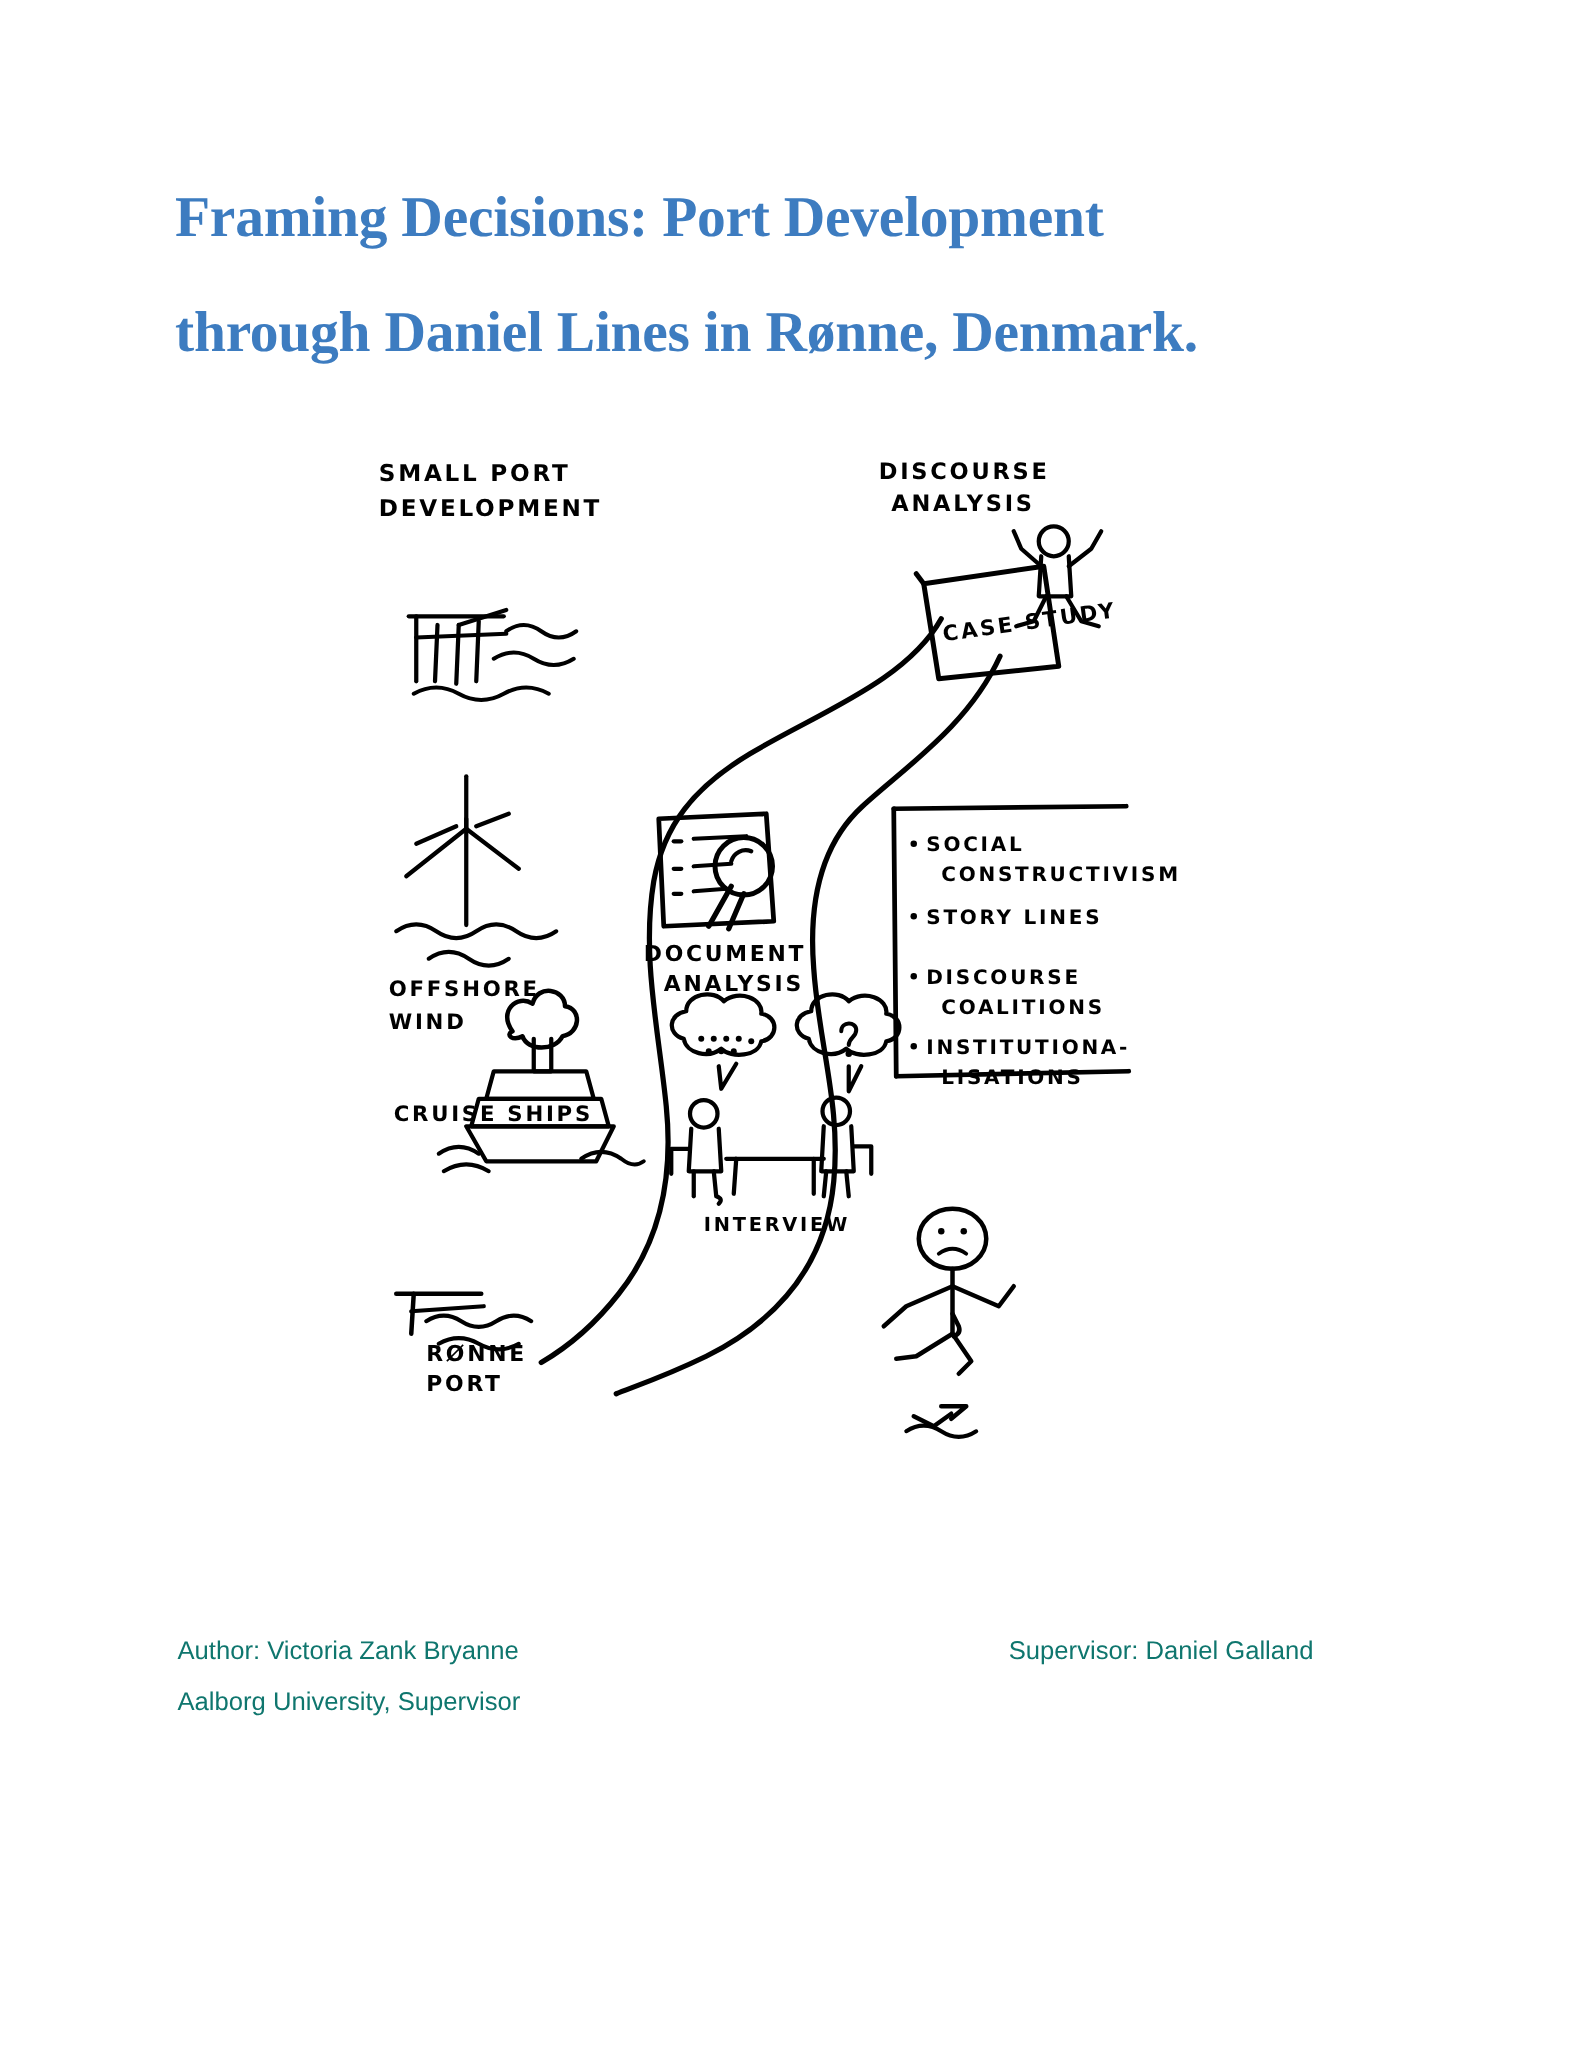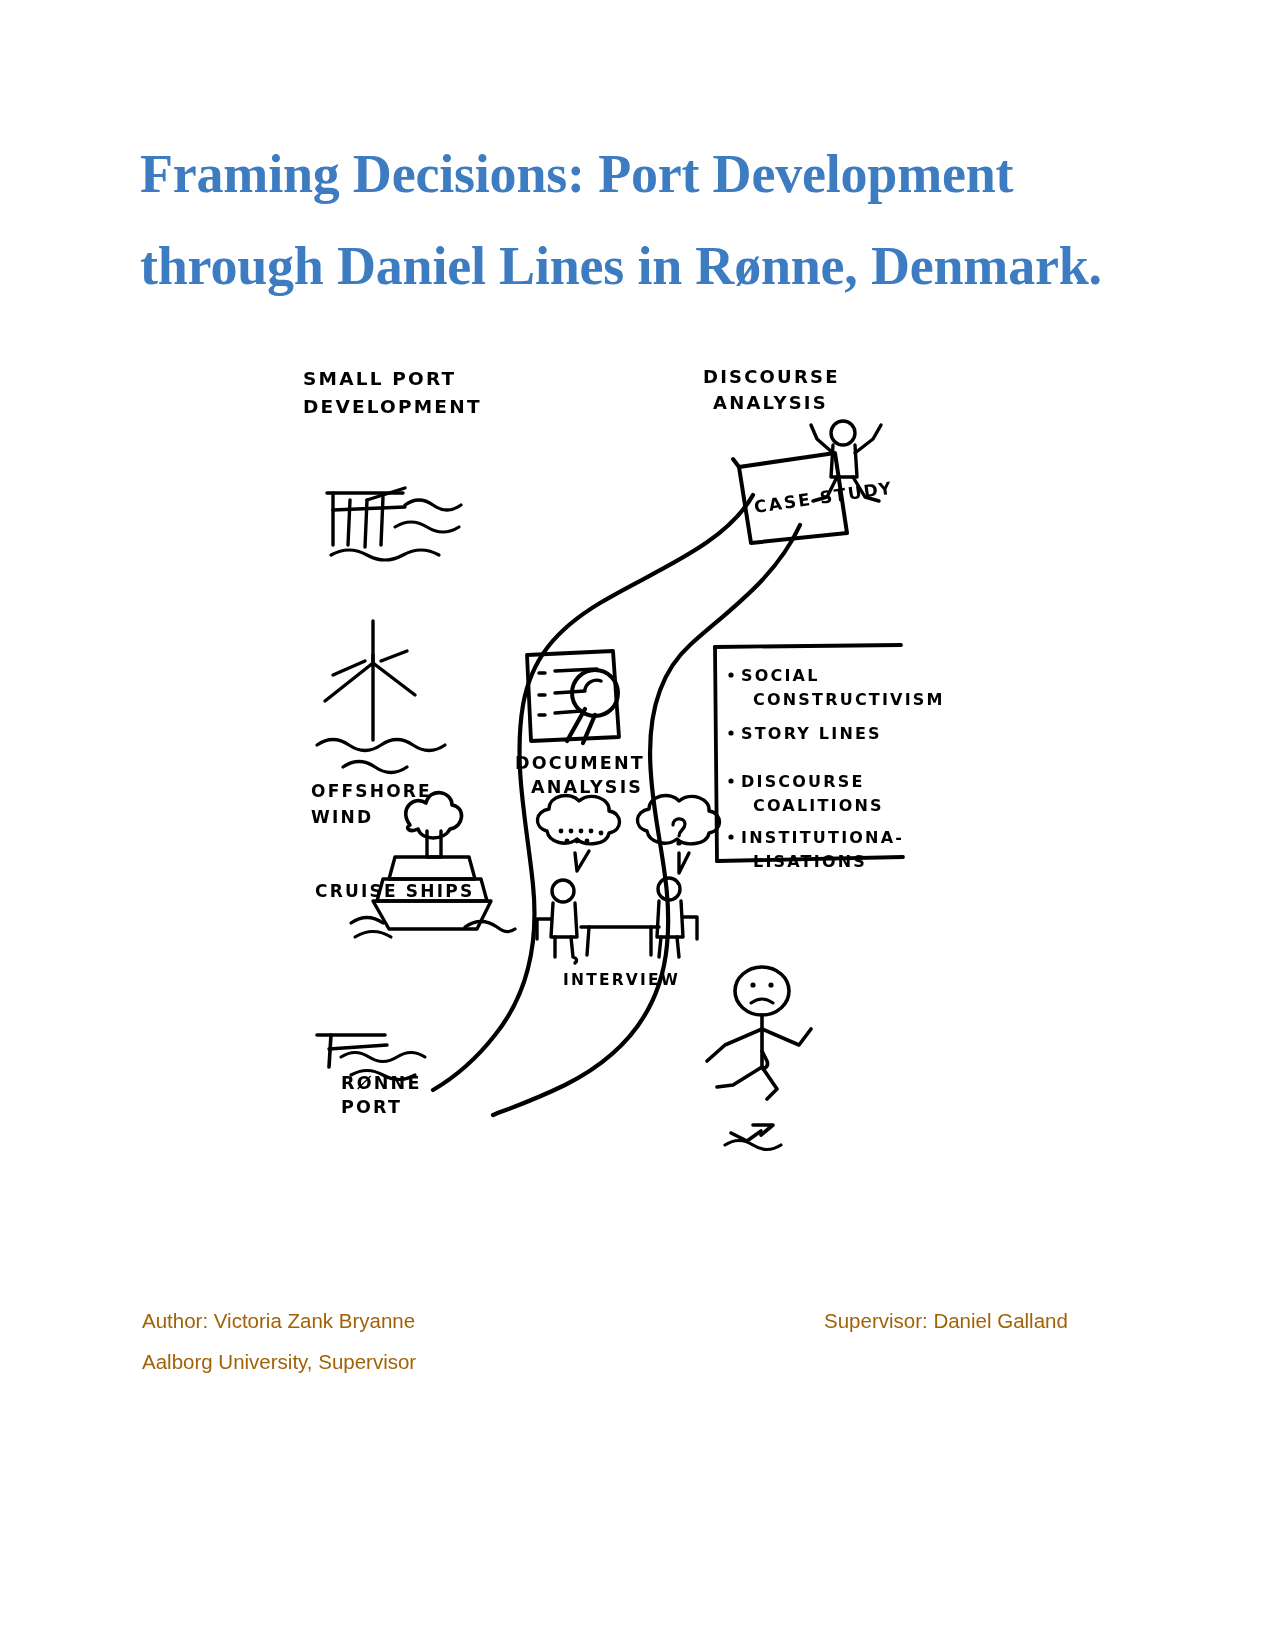--- a/index.html
+++ b/index.html
@@ -24,21 +24,21 @@
   
   .title-block {
     position: absolute;
     left: 140px;
     top: 128px;
     width: 960px;
   }
   .title-line {
     font-family: "Liberation Serif", "DejaVu Serif", serif;
     font-weight: 700;
-    font-size: 54px;
+    font-size: 46px;
     line-height: 92px;
     color: #3d7cc0;
     letter-spacing: -0.2px;
     white-space: nowrap;
   }
 
   
   .illustration {
     position: absolute;
     left: 255px;
@@ -75,28 +75,28 @@
     width: 1275px;
     height: 130px;
   }
   .footer-left {
     position: absolute;
     left: 142px;
     top: 0;
   }
   .footer-right {
     position: absolute;
-    left: 824px;
+    left: 807px;
     top: 0;
   }
   .footer-line {
     font-family: "Liberation Sans", sans-serif;
     font-size: 20.5px;
     line-height: 41px;
-    color: #a16207;
+    color: #0f766e;
     white-space: nowrap;
   }
 </style>
 </head>
 <body>
 
 <div class="page">
 
   <div class="title-block">
     <div class="title-line">Framing Decisions: Port Development</div>

